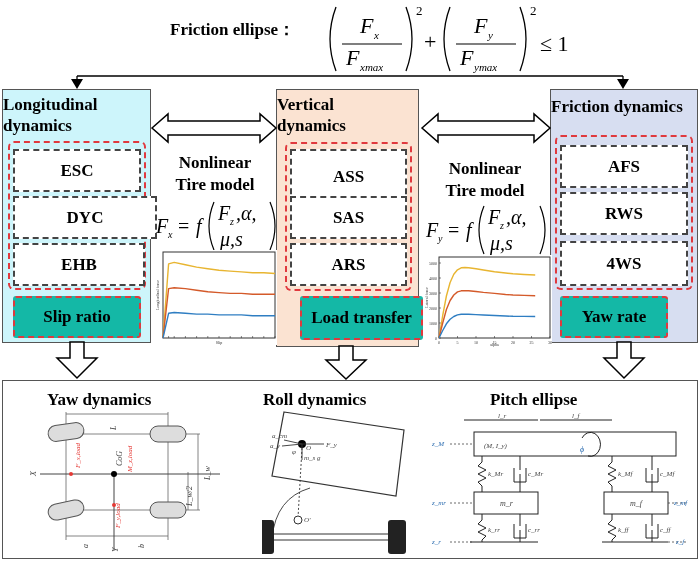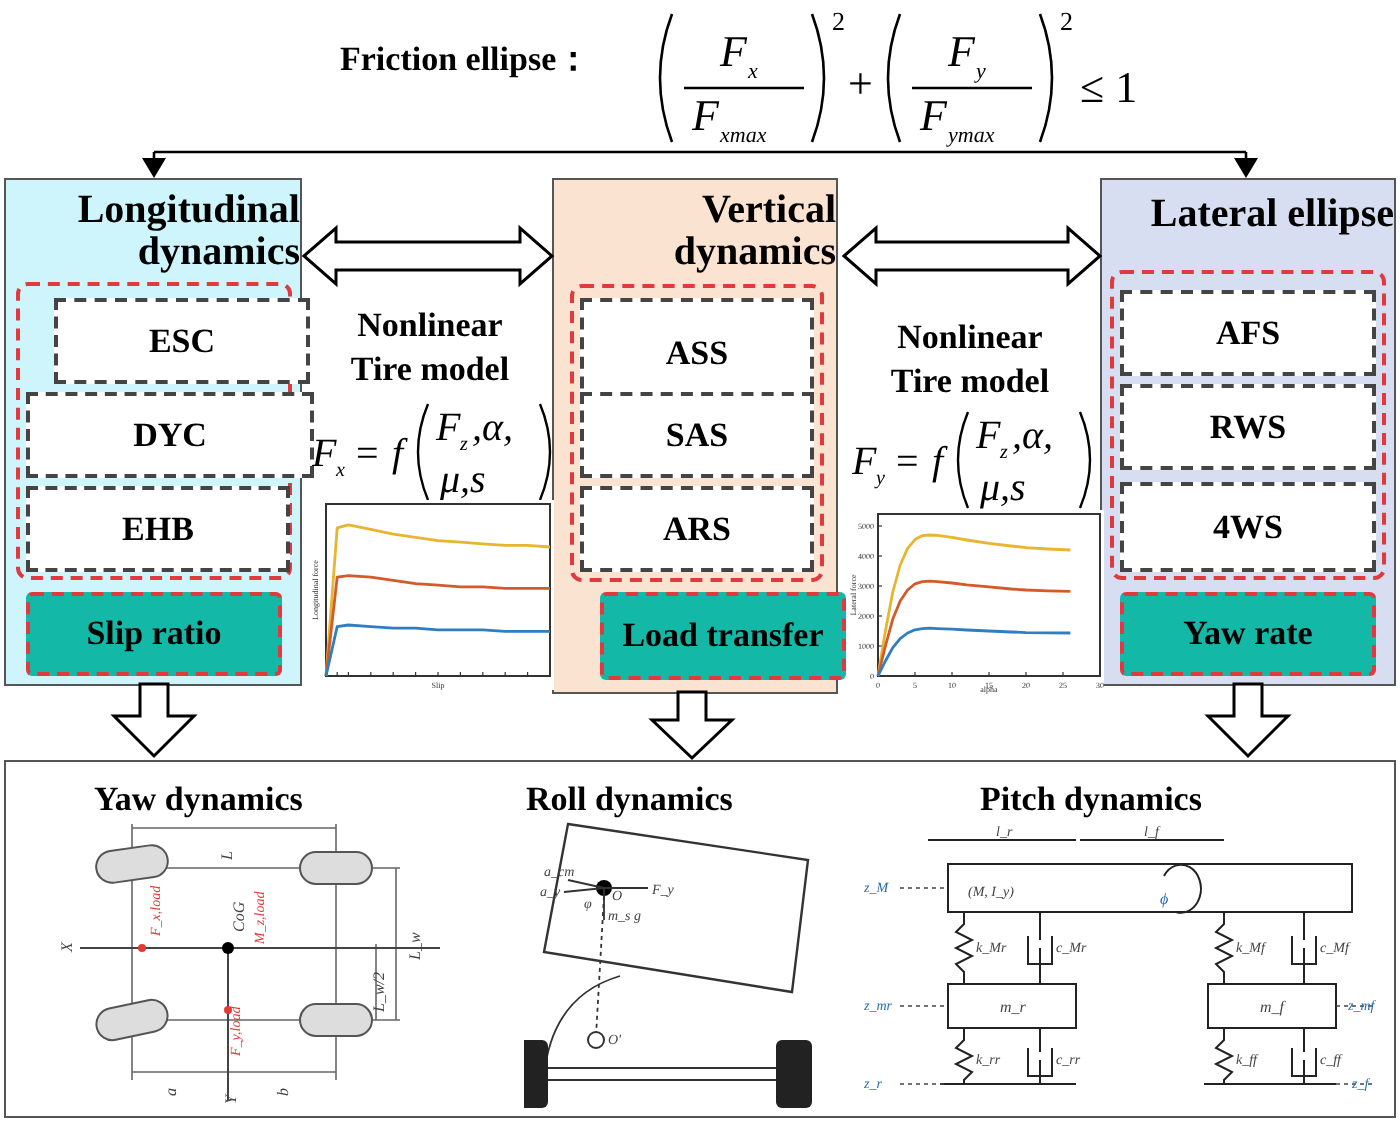--- a/index.html
+++ b/index.html
@@ -4,21 +4,21 @@
 <style>
   html,body{margin:0;padding:0;background:#fff;}
   body{width:700px;height:561px;position:relative;overflow:hidden;font-family:"Liberation Serif",serif;color:#000;}
   .abs{position:absolute;}
   .title-top{left:170px;top:18px;font-size:17px;font-weight:bold;}
   .formula{left:322px;top:3px;width:290px;height:72px;}
   .col{position:absolute;border:1.5px solid #555;box-sizing:border-box;}
   .col-long{left:2px;top:89px;width:149px;height:254px;background:#cdf5fb;}
   .col-vert{left:276px;top:89px;width:143px;height:258px;background:#fbe3d2;}
   .col-lat{left:550px;top:89px;width:148px;height:254px;background:#d7def1;}
-  .col-title{position:absolute;left:0;right:0;text-align:right;font-weight:bold;font-size:20px;line-height:20px;}
+  .col-title{position:absolute;left:0;right:0;text-align:left;font-weight:bold;font-size:17px;line-height:20px;}
   .redgrp{position:absolute;border:2px dashed #e0393e;border-radius:6px;box-sizing:border-box;}
   .subbox{position:absolute;border:2px dashed #444;background:#fff;box-sizing:border-box;display:flex;align-items:center;justify-content:center;font-weight:bold;font-size:17px;}
   .redbox{position:absolute;border:2px dashed #e0393e;background:#14b8a6;box-sizing:border-box;display:flex;align-items:center;justify-content:center;font-weight:bold;font-size:17px;border-radius:3px;}
   .ntm{position:absolute;text-align:center;font-weight:bold;font-size:17px;line-height:22px;}
   .bottom-frame{left:2px;top:380px;width:696px;height:179px;border:1.5px solid #555;box-sizing:border-box;}
   .sec-title{position:absolute;font-weight:bold;font-size:17px;}
   svg text{font-family:"Liberation Serif",serif;}
 </style>
 </head>
 <body>
@@ -53,43 +53,43 @@
   <line x1="77" y1="76" x2="77" y2="80" stroke="#000" stroke-width="1.3"></line>
   <line x1="623" y1="76" x2="623" y2="80" stroke="#000" stroke-width="1.3"></line>
   <polygon points="71,79 83,79 77,89" fill="#000"></polygon>
   <polygon points="617,79 629,79 623,89" fill="#000"></polygon>
 </svg>
 
 <div class="col col-long">
   <div class="col-title" style="top:5px;">Longitudinal</div>
   <div class="col-title" style="top:26px;">dynamics</div>
   <div class="redgrp" style="left:5px;top:51px;width:138px;height:149px;"></div>
-  <div class="subbox" style="left:24px;top:59px;width:128px;height:43px;">ESC</div>
+  <div class="subbox" style="left:10px;top:59px;width:128px;height:43px;">ESC</div>
   <div class="subbox" style="left:10px;top:106px;width:144px;height:43px;">DYC</div>
   <div class="subbox" style="left:10px;top:153px;width:132px;height:43px;">EHB</div>
   <div class="redbox" style="left:10px;top:206px;width:128px;height:42px;">Slip ratio</div>
 </div>
 
 <div class="col col-vert">
   <div class="col-title" style="top:5px;">Vertical</div>
   <div class="col-title" style="top:26px;">dynamics</div>
   <div class="redgrp" style="left:8px;top:52px;width:127px;height:149px;"></div>
   <div class="subbox" style="left:13px;top:59px;width:117px;height:55px;">ASS</div>
   <div class="subbox" style="left:13px;top:106px;width:117px;height:43px;">SAS</div>
   <div class="subbox" style="left:13px;top:153px;width:117px;height:43px;">ARS</div>
   <div class="redbox" style="left:10px;top:206px;width:123px;height:44px;margin-left:13px;">Load transfer</div>
 </div>
 
 <div class="col col-lat">
-  <div class="col-title" style="top:7px;">Lateral ellipse</div>
+  <div class="col-title" style="top:7px;">Friction dynamics</div>
   <div class="redgrp" style="left:4px;top:45px;width:138px;height:155px;"></div>
   <div class="subbox" style="left:9px;top:102px;width:128px;height:43px;">RWS</div>
   <div class="subbox" style="left:9px;top:55px;width:128px;height:43px;">AFS</div>
   <div class="subbox" style="left:9px;top:151px;width:128px;height:45px;">4WS</div>
-  <div class="redbox" style="left:9px;top:206px;width:128px;height:42px;">Yaw rate</div>
+  <div class="redbox" style="left:9px;top:206px;width:108px;height:42px;">Yaw rate</div>
 </div>
 
 <svg class="abs" style="left:150px;top:112px;" width="128" height="32">
   <polygon points="2,16 18,2 18,9 110,9 110,2 126,16 110,30 110,23 18,23 18,30" fill="#fff" stroke="#000" stroke-width="1.5"></polygon>
 </svg>
 <svg class="abs" style="left:420px;top:112px;" width="132" height="32">
   <polygon points="2,16 18,2 18,9 114,9 114,2 130,16 114,30 114,23 18,23 18,30" fill="#fff" stroke="#000" stroke-width="1.5"></polygon>
 </svg>
 
 <div class="ntm" style="left:160px;top:152px;width:110px;">
@@ -184,21 +184,21 @@
 <svg class="abs" style="left:0;top:340px;" width="700" height="42">
   <polygon points="70,2 84,2 84,18 97,18 77,38 57,18 70,18" fill="#fff" stroke="#000" stroke-width="1.5"></polygon>
   <polygon points="339,6 353,6 353,20 366,20 346,39 326,20 339,20" fill="#fff" stroke="#000" stroke-width="1.5"></polygon>
   <polygon points="617,2 631,2 631,18 644,18 624,38 604,18 617,18" fill="#fff" stroke="#000" stroke-width="1.5"></polygon>
 </svg>
 
 <div class="abs bottom-frame"></div>
 
 <div class="sec-title" style="left:47px;top:390px;">Yaw  dynamics</div>
 <div class="sec-title" style="left:263px;top:390px;text-align:center;">Roll dynamics</div>
-<div class="sec-title" style="left:490px;top:390px;">Pitch dynamics</div>
+<div class="sec-title" style="left:490px;top:390px;">Pitch ellipse</div>
 
 <svg class="abs" style="left:20px;top:410px;" width="215" height="145">
   <g stroke="#666" stroke-width="0.8" fill="none">
     <line x1="46" y1="4" x2="148" y2="4"></line>
     <line x1="46" y1="2" x2="46" y2="130"></line>
     <line x1="148" y1="2" x2="148" y2="130"></line>
     <line x1="36" y1="24" x2="180" y2="24"></line>
     <line x1="36" y1="100" x2="180" y2="100"></line>
     <line x1="178" y1="24" x2="178" y2="100"></line>
     <line x1="168" y1="62" x2="168" y2="100"></line>

